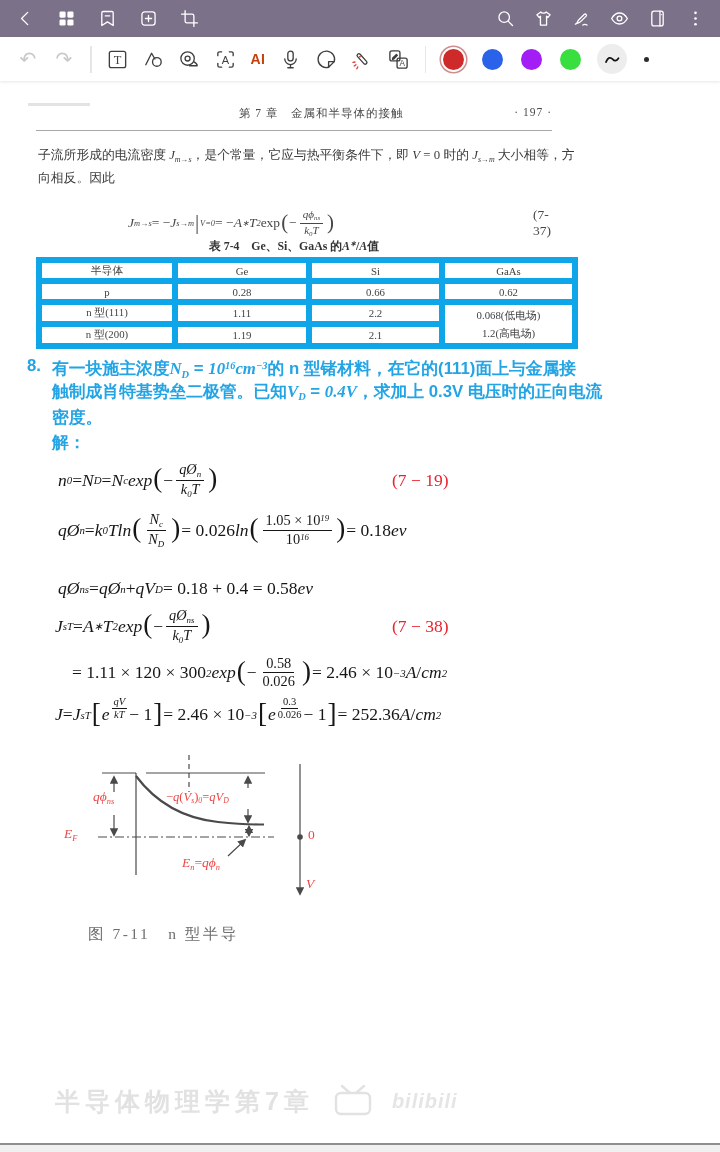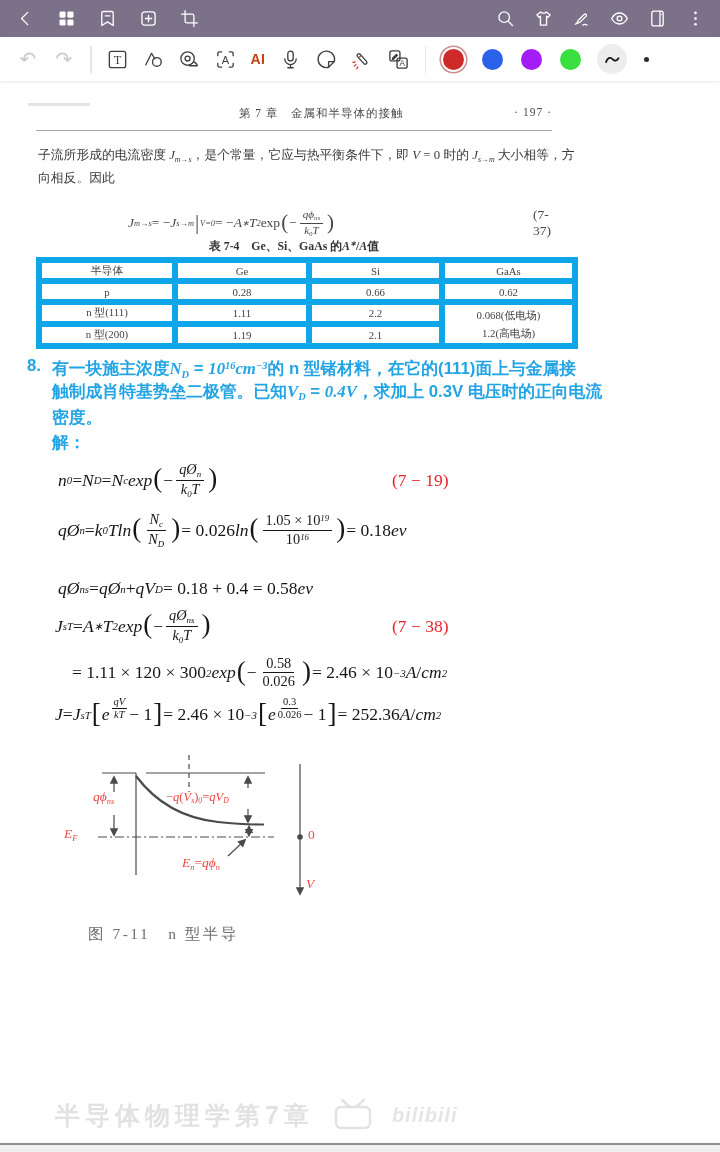--- a/index.html
+++ b/index.html
@@ -65,21 +65,21 @@
   .blue sub,.blue sup{font-weight:bold;}
   
   .neq{position:absolute;font-size:17.5px;}
   .neq .eqref{position:absolute;color:#e9232f;font-family:"Liberation Serif",serif;}
   
   .fig svg{position:absolute;left:62px;top:752px;}
   .figlab{position:absolute;font-family:"Liberation Serif",serif;color:#ef4444;font-size:13.5px;white-space:nowrap;}
   .figcap{position:absolute;left:88px;top:924px;font-family:"Liberation Serif",serif;color:#6e6e6e;
           font-size:15.5px;letter-spacing:2.5px;}
   
-  .wm{position:absolute;left:55px;top:1084px;display:flex;align-items:center;gap:16px;color:#e2e2e2;margin-top:14px;}
+  .wm{position:absolute;left:55px;top:1084px;display:flex;align-items:center;gap:16px;color:#e2e2e2;}
   .wm .wtxt{font-size:25px;font-weight:bold;letter-spacing:5px;}
   .wm .wlogo{font-size:20px;font-weight:bold;font-style:italic;letter-spacing:1px;color:#e5e5e5;}
   .wm svg{stroke:#e2e2e2;fill:none;stroke-width:2.4;stroke-linecap:round;}
   .botline{position:absolute;left:0;top:1143px;width:720px;height:2px;background:#8f8f8f;}
   .botstrip{position:absolute;left:0;top:1145px;width:720px;height:7px;background:#f0f0f0;}
 </style>
 </head>
 <body>
 
 <div class="topbar">

